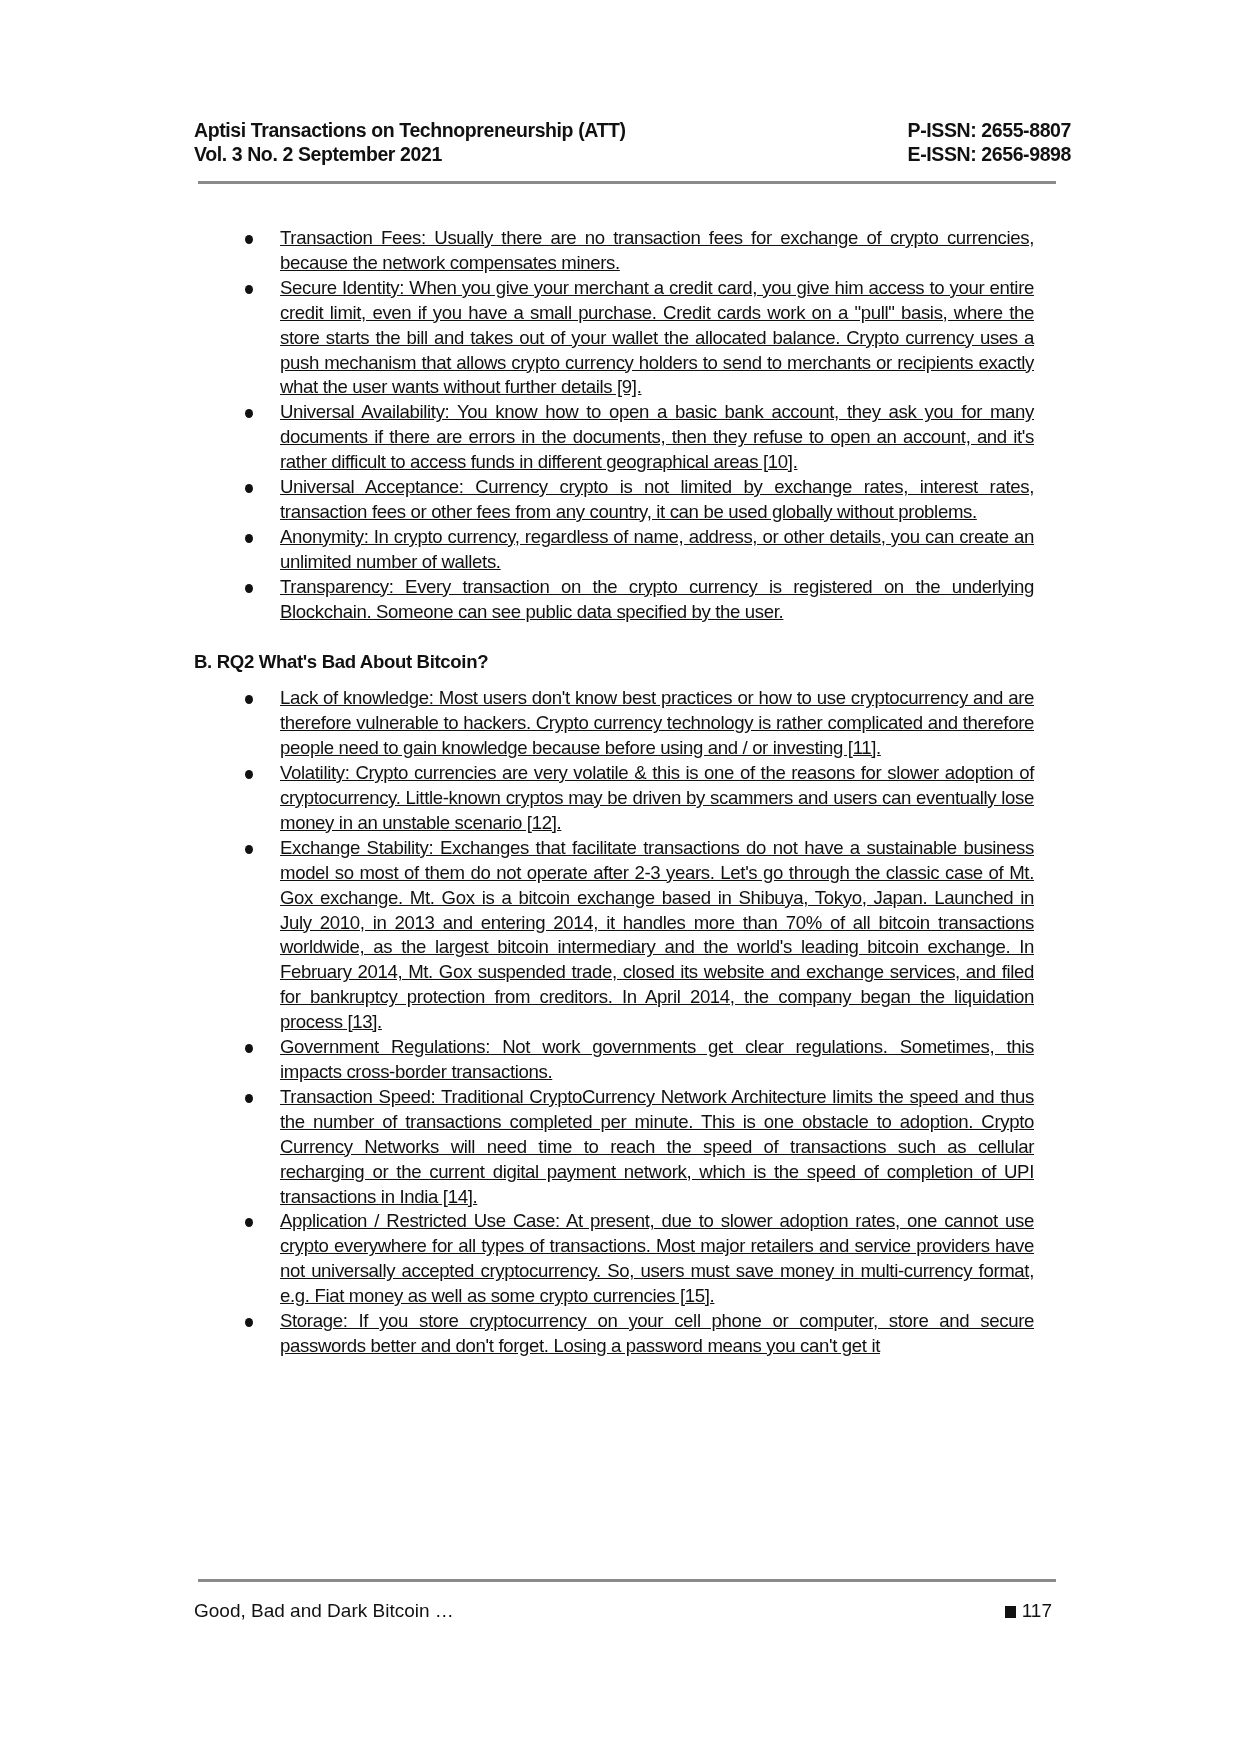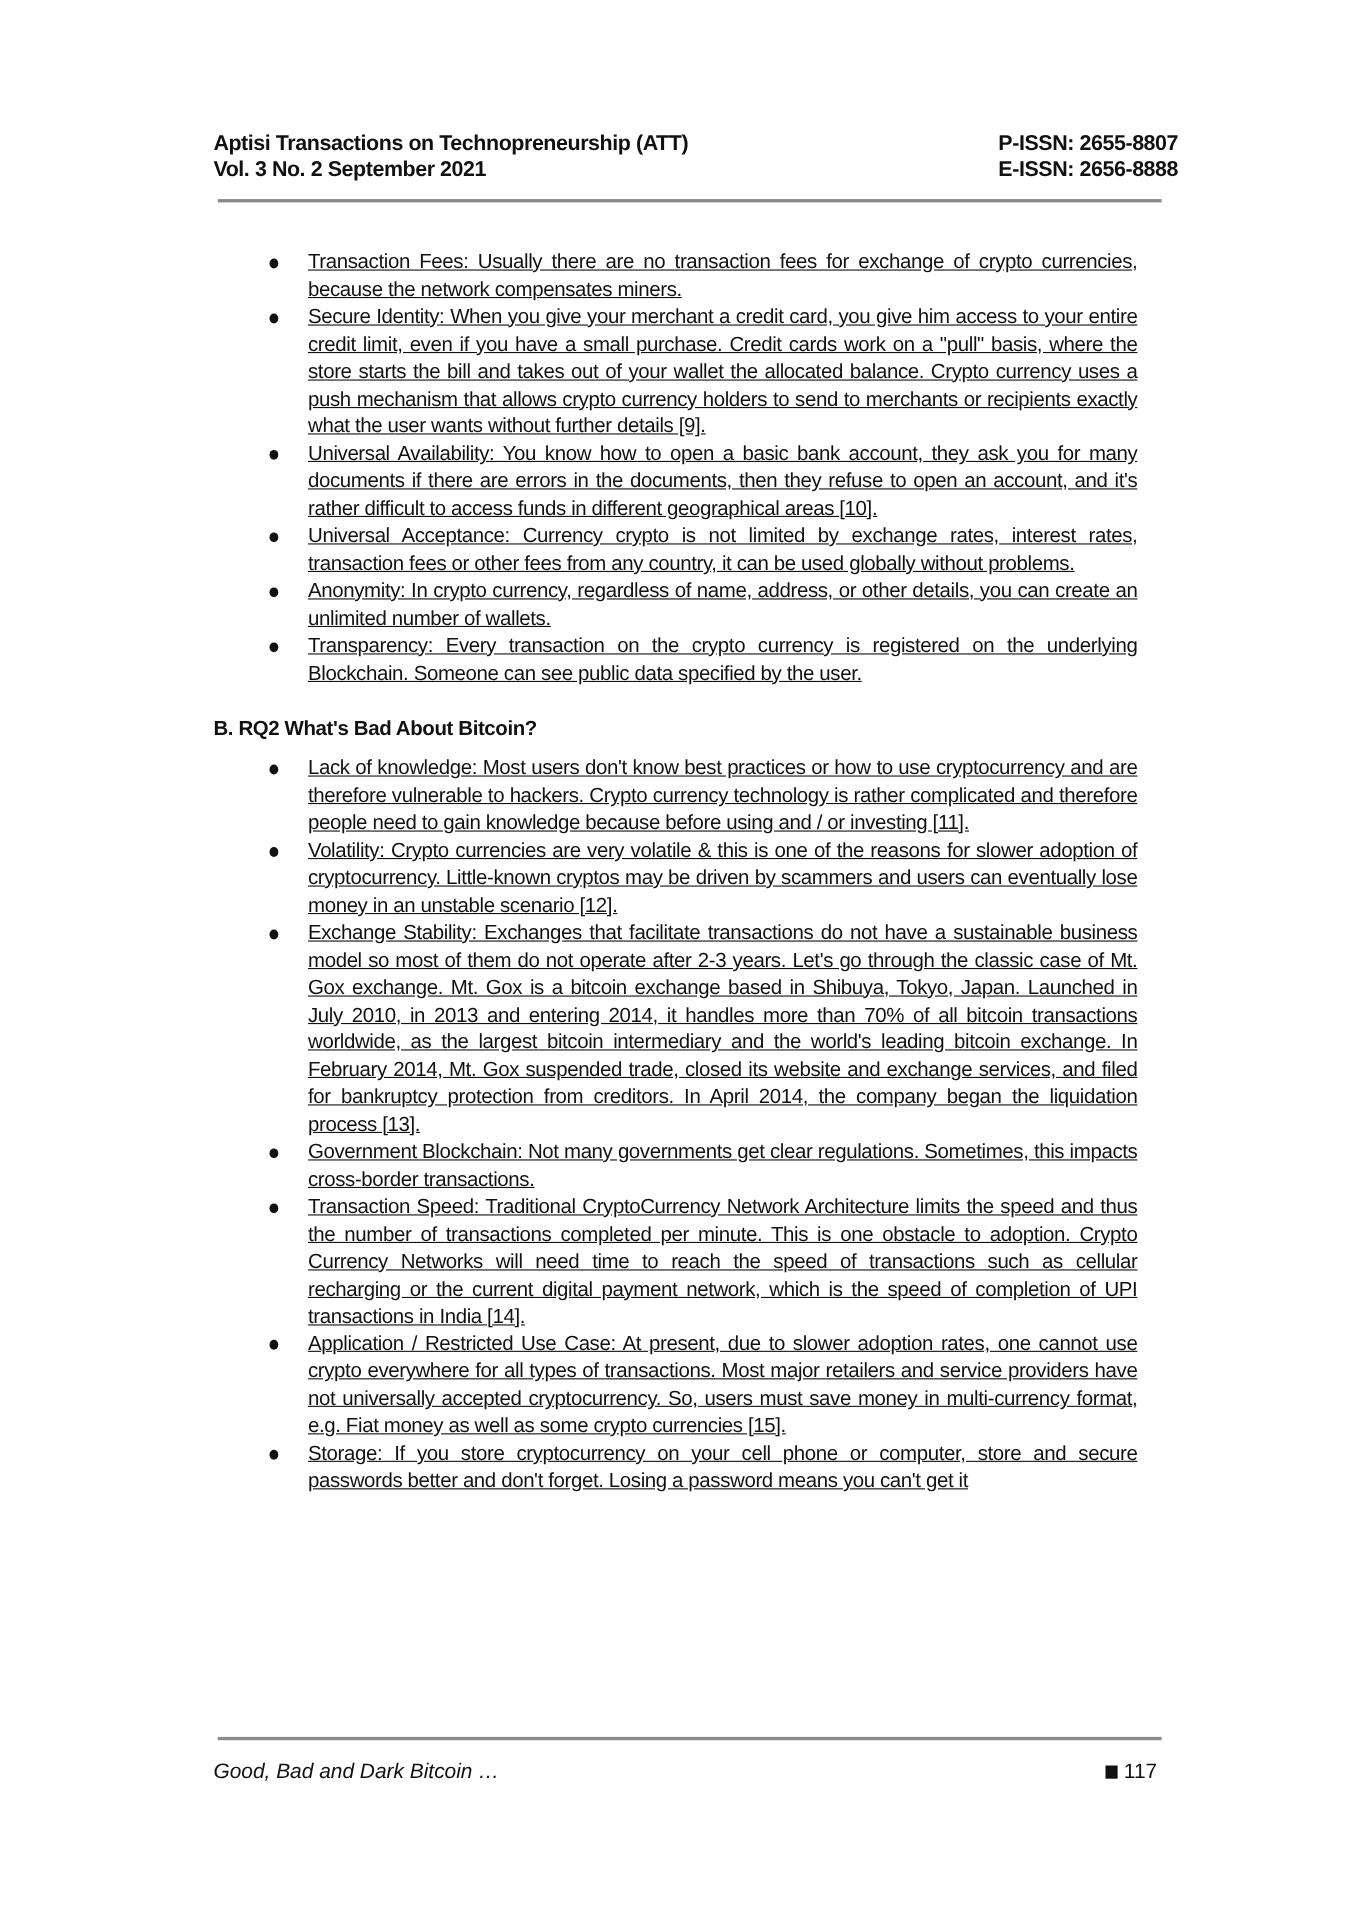--- a/index.html
+++ b/index.html
@@ -11,37 +11,37 @@
   .hr { position: absolute; left: 198px; width: 858px; height: 3px; background: #8a8a8a; }
   .hr.top { top: 181px; }
   .hr.bottom { top: 1579px; }
   .body { position: absolute; left: 194px; top: 214px; width: 852px; font-family: "Liberation Sans", sans-serif; font-size: 18.6px; line-height: 24.9px; letter-spacing: -0.35px; }
   .para { margin: 0; padding-left: 74px; text-align: justify; }
   ul.bullets { list-style: none; margin: 12px; padding: 0; text-decoration: underline; }
   ul.bullets li { position: relative; padding-left: 74px; text-align: justify; margin: 0; }
   ul.bullets li .dot { position: absolute; left: 39px; top: 9px; width: 8px; height: 9px; border-radius: 50%; background: #111; }
   .section-heading { font-weight: bold; margin: 25px 0 0 0; padding-left: 0; }
   .footer { position: absolute; left: 194px; top: 1600px; width: 862px; font-family: "Liberation Sans", sans-serif; font-size: 19px; }
-  .footer .title { position: absolute; left: 0; top: 0; font-style: italic; }
+  .footer .title { position: absolute; left: 0; top: 0; }
   .footer .pagenum { position: absolute; right: 4px; top: 0; text-align: center; }
   .footer .square { display: inline-block; width: 11px; height: 12px; background: #111; margin-right: 6px; vertical-align: -1px; }
 </style>
 </head>
 <body>
 
 <div class="page">
 
   <div class="header">
     <div class="left">
       <div>Aptisi Transactions on Technopreneurship (ATT)</div>
       <div>Vol. 3 No. 2 September 2021</div>
     </div>
     <div class="right">
       <div>P-ISSN: 2655-8807</div>
-      <div>E-ISSN: 2656-8888</div>
+      <div>E-ISSN: 2656-9898</div>
     </div>
   </div>
 
   <div class="hr top"></div>
 
   <div class="body">
 
     <ul class="bullets">
       <li><span class="dot"></span><span>Transaction Fees: Usually there are no transaction fees for exchange of crypto currencies, because the network compensates miners.</span></li>
       <li><span class="dot"></span><span>Secure Identity: When you give your merchant a credit card, you give him access to your entire credit limit, even if you have a small purchase. Credit cards work on a "pull" basis, where the store starts the bill and takes out of your wallet the allocated balance. Crypto currency uses a push mechanism that allows crypto currency holders to send to merchants or recipients exactly what the user wants without further details [9].</span></li>
@@ -50,21 +50,21 @@
       <li><span class="dot"></span><span>Anonymity: In crypto currency, regardless of name, address, or other details, you can create an unlimited number of wallets.</span></li>
       <li><span class="dot"></span><span>Transparency: Every transaction on the crypto currency is registered on the underlying Blockchain. Someone can see public data specified by the user.</span></li>
     </ul>
 
     <div class="section-heading">B. RQ2 What's Bad About Bitcoin?</div>
 
     <ul class="bullets">
       <li><span class="dot"></span><span>Lack of knowledge: Most users don't know best practices or how to use cryptocurrency and are therefore vulnerable to hackers. Crypto currency technology is rather complicated and therefore people need to gain knowledge because before using and / or investing [11].</span></li>
       <li><span class="dot"></span><span>Volatility: Crypto currencies are very volatile &amp; this is one of the reasons for slower adoption of cryptocurrency. Little-known cryptos may be driven by scammers and users can eventually lose money in an unstable scenario [12].</span></li>
       <li><span class="dot"></span><span>Exchange Stability: Exchanges that facilitate transactions do not have a sustainable business model so most of them do not operate after 2-3 years. Let's go through the classic case of Mt. Gox exchange. Mt. Gox is a bitcoin exchange based in Shibuya, Tokyo, Japan. Launched in July 2010, in 2013 and entering 2014, it handles more than 70% of all bitcoin transactions worldwide, as the largest bitcoin intermediary and the world's leading bitcoin exchange. In February 2014, Mt. Gox suspended trade, closed its website and exchange services, and filed for bankruptcy protection from creditors. In April 2014, the company began the liquidation process [13].</span></li>
-      <li><span class="dot"></span><span>Government Blockchain: Not many governments get clear regulations. Sometimes, this impacts cross-border transactions.</span></li>
+      <li><span class="dot"></span><span>Government Regulations: Not work governments get clear regulations. Sometimes, this impacts cross-border transactions.</span></li>
       <li><span class="dot"></span><span>Transaction Speed: Traditional CryptoCurrency Network Architecture limits the speed and thus the number of transactions completed per minute. This is one obstacle to adoption. Crypto Currency Networks will need time to reach the speed of transactions such as cellular recharging or the current digital payment network, which is the speed of completion of UPI transactions in India [14].</span></li>
       <li><span class="dot"></span><span>Application / Restricted Use Case: At present, due to slower adoption rates, one cannot use crypto everywhere for all types of transactions. Most major retailers and service providers have not universally accepted cryptocurrency. So, users must save money in multi-currency format, e.g. Fiat money as well as some crypto currencies [15].</span></li>
       <li><span class="dot"></span><span>Storage: If you store cryptocurrency on your cell phone or computer, store and secure passwords better and don't forget. Losing a password means you can't get it</span></li>
     </ul>
   </div>
 
   <div class="hr bottom"></div>
 
   <div class="footer">
     <div class="title">Good, Bad and Dark Bitcoin …</div>

